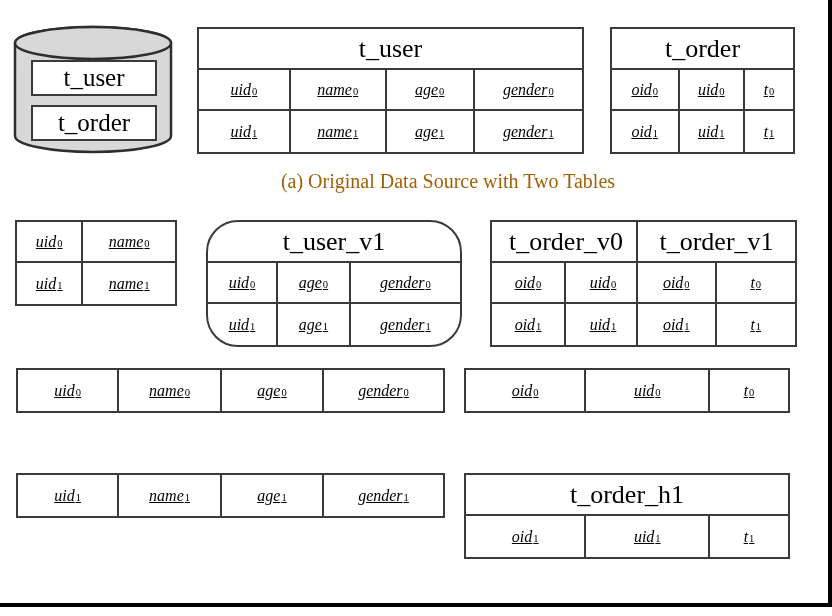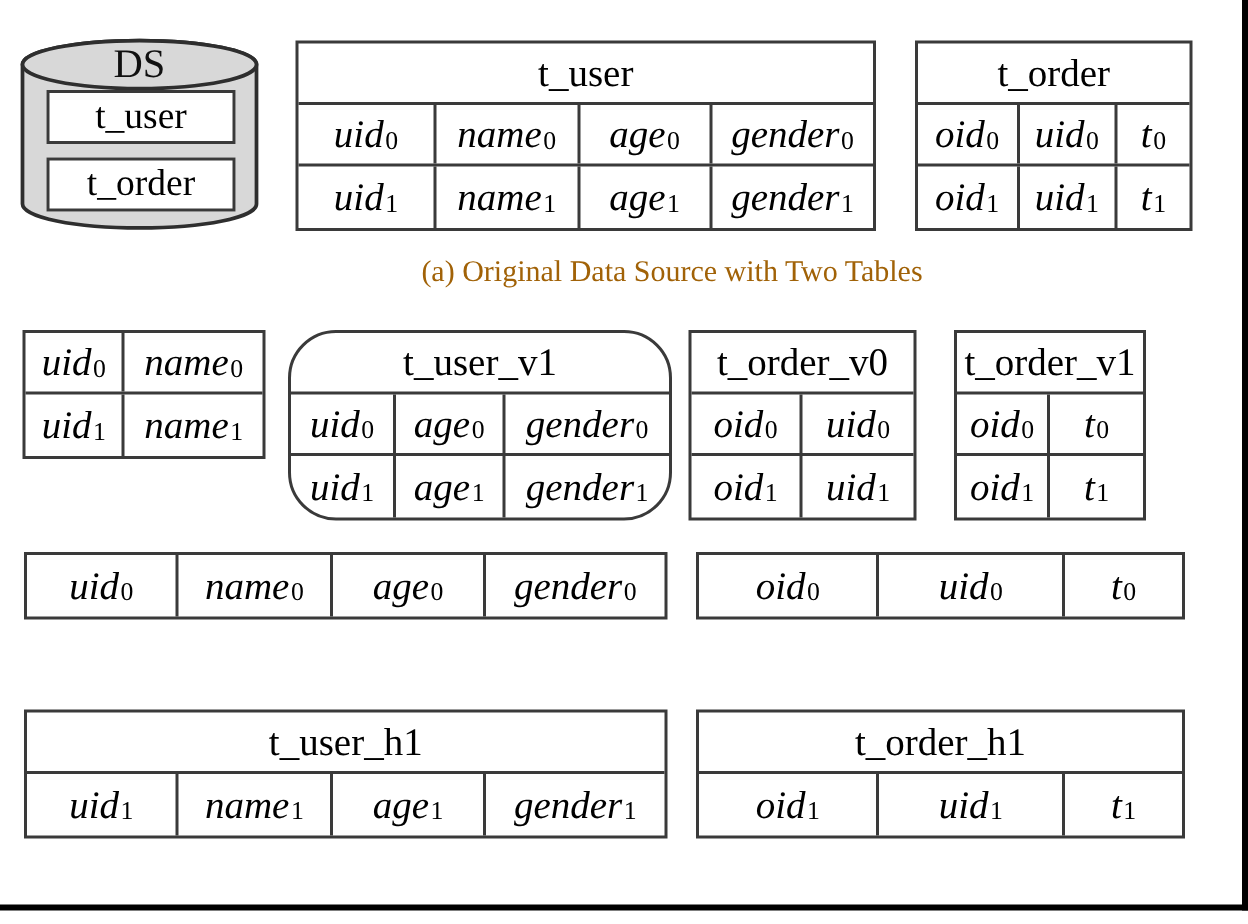--- a/index.html
+++ b/index.html
@@ -51,40 +51,40 @@
     border-bottom:2px solid #3a3a3a;
     text-align:center;font-size:26px;
     box-sizing:border-box;
   }
   .dtable-row{display:flex;height:41px;box-sizing:border-box;border-bottom:2px solid #3a3a3a;}
   .dtable-row.last{border-bottom:none;}
   .dtable-cell{
     box-sizing:border-box;
     border-right:2px solid #3a3a3a;
     display:flex;align-items:center;justify-content:center;
-    font-size:26px;
+    font-size:16px;
+    text-decoration:underline;
   }
   .dtable-cell.lastcol{border-right:none;}
   .dtable-cell i{font-style:italic;}
   .dtable-cell sub{
     font-style:normal;font-size:0.66em;
     position:relative;top:0.28em;line-height:0;margin-left:1px;
   }
 </style>
 </head>
 <body>
 
 <div id="figure">
 
   <div id="datasource">
     <svg width="160" height="130" viewBox="0 0 160 130">
       <path d="M 2 19 A 78 16 0 0 1 158 19 L 158 112 A 78 16 0 0 1 2 112 Z" fill="#d8d8d8" stroke="#2e2e2e" stroke-width="2.5"></path>
       <ellipse cx="80" cy="19" rx="78" ry="16" fill="#d8d8d8" stroke="#2e2e2e" stroke-width="2.5"></ellipse>
     </svg>
-    <div id="ds-label">DS</div>
     <div class="ds-box" id="ds-box-0">t_user</div>
     <div class="ds-box" id="ds-box-1">t_order</div>
   </div>
 
   <div class="caption" id="caption-a">(a) Original Data Source with Two Tables</div>
 
   <div id="frame-right"></div>
   <div id="frame-bottom"></div>
 <div class="dtable" style="left: 197px; top: 27px; width: 387px;">
       <div class="dtable-title">t_user</div>
@@ -171,21 +171,21 @@
         <div class="dtable-cell" style="width: 42%;">
           <i>uid</i>
           <sub>1</sub>
         </div>
         <div class="dtable-cell lastcol" style="width: 58%;">
           <i>name</i>
           <sub>1</sub>
         </div>
       </div>
     </div>
-    <div class="dtable" style="left: 192px; top: 220px; width: 256px; border-radius: 32px;">
+    <div class="dtable" style="left: 206px; top: 220px; width: 256px; border-radius: 32px;">
       <div class="dtable-title">t_user_v1</div>
       <div class="dtable-row">
         <div class="dtable-cell" style="width: 27.8%;">
           <i>uid</i>
           <sub>0</sub>
         </div>
         <div class="dtable-cell" style="width: 28.9%;">
           <i>age</i>
           <sub>0</sub>
         </div>
@@ -202,21 +202,21 @@
         <div class="dtable-cell" style="width: 28.9%;">
           <i>age</i>
           <sub>1</sub>
         </div>
         <div class="dtable-cell lastcol" style="width: 43.3%;">
           <i>gender</i>
           <sub>1</sub>
         </div>
       </div>
     </div>
-    <div class="dtable" style="left: 459px; top: 220px; width: 152px;">
+    <div class="dtable" style="left: 490px; top: 220px; width: 152px;">
       <div class="dtable-title">t_order_v0</div>
       <div class="dtable-row">
         <div class="dtable-cell" style="width: 50%;">
           <i>oid</i>
           <sub>0</sub>
         </div>
         <div class="dtable-cell lastcol" style="width: 50%;">
           <i>uid</i>
           <sub>0</sub>
         </div>
@@ -225,21 +225,21 @@
         <div class="dtable-cell" style="width: 50%;">
           <i>oid</i>
           <sub>1</sub>
         </div>
         <div class="dtable-cell lastcol" style="width: 50%;">
           <i>uid</i>
           <sub>1</sub>
         </div>
       </div>
     </div>
-    <div class="dtable" style="left: 636px; top: 220px; width: 128px;">
+    <div class="dtable" style="left: 636px; top: 220px; width: 161px;">
       <div class="dtable-title">t_order_v1</div>
       <div class="dtable-row">
         <div class="dtable-cell" style="width: 50%;">
           <i>oid</i>
           <sub>0</sub>
         </div>
         <div class="dtable-cell lastcol" style="width: 50%;">
           <i>t</i>
           <sub>0</sub>
         </div>
@@ -285,21 +285,20 @@
           <i>uid</i>
           <sub>0</sub>
         </div>
         <div class="dtable-cell lastcol" style="width: 24.2%;">
           <i>t</i>
           <sub>0</sub>
         </div>
       </div>
     </div>
     <div class="dtable" style="left: 16px; top: 473px; width: 429px;">
-      <div class="dtable-title">t_user_h1</div>
       <div class="dtable-row last">
         <div class="dtable-cell" style="width: 23.8%;">
           <i>uid</i>
           <sub>1</sub>
         </div>
         <div class="dtable-cell" style="width: 24.2%;">
           <i>name</i>
           <sub>1</sub>
         </div>
         <div class="dtable-cell" style="width: 24%;">

